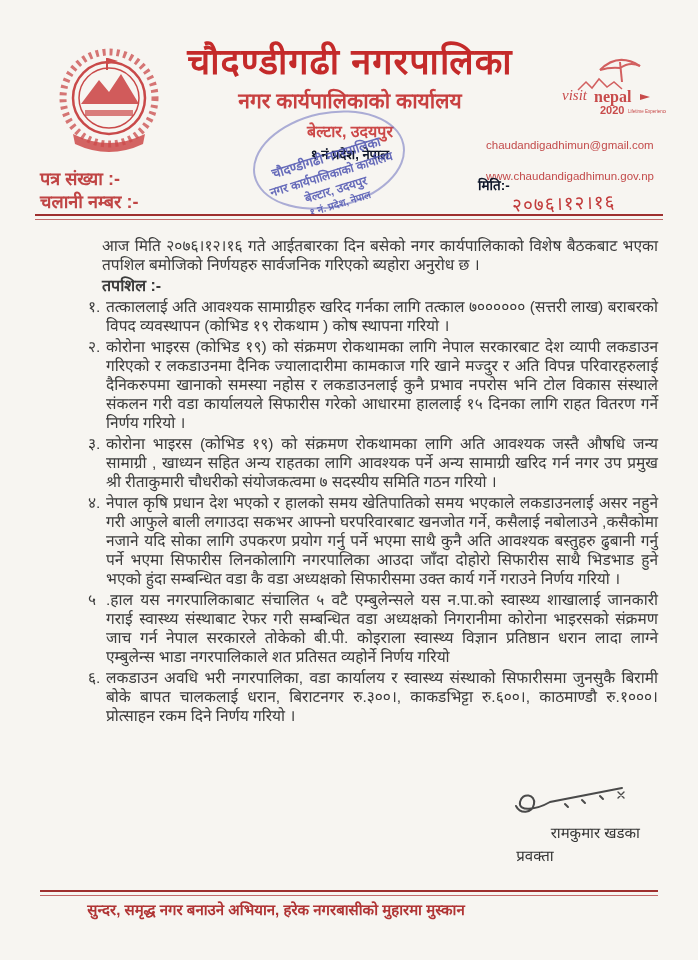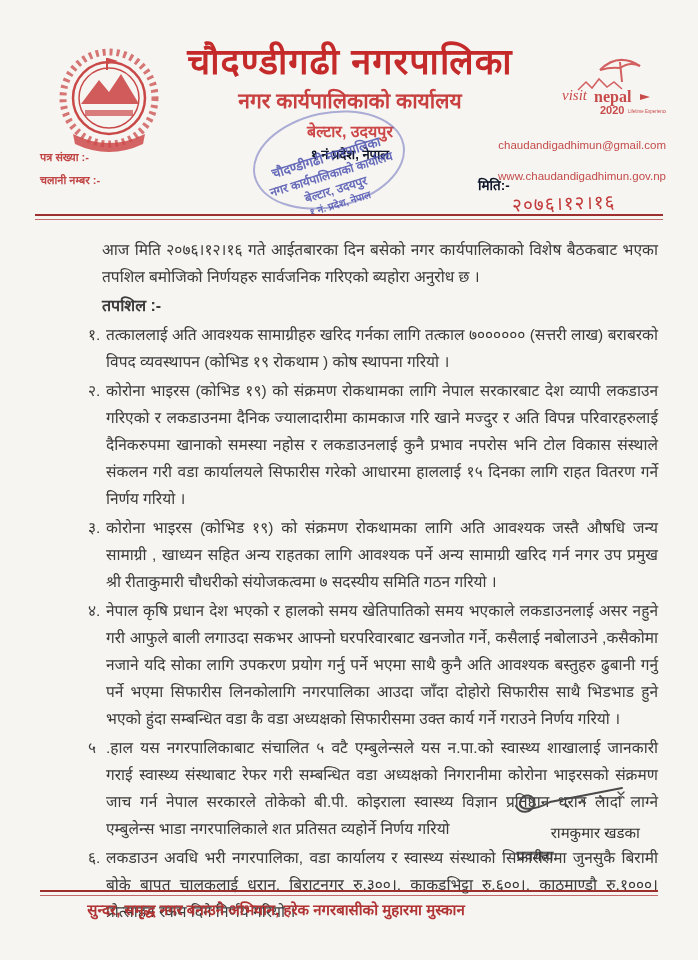--- a/index.html
+++ b/index.html
@@ -9,42 +9,42 @@
     font-family:"Liberation Sans","DejaVu Sans",sans-serif;
     color:#3d3d3d;
   }
   
   .emblem{position:absolute;left:57px;top:46px;}
   .head-center{position:absolute;left:150px;top:42px;width:400px;text-align:center;color:#c53030;}
   .title{font-size:36px;font-weight:bold;letter-spacing:1px;margin:0;line-height:1.1;color:#c42a2a;}
   .subtitle{font-size:21px;font-weight:bold;margin-top:4px;color:#c84040;}
   .addr1{font-size:16px;font-weight:bold;margin-top:6px;color:#cc4848;}
   .addr2{font-size:13px;font-weight:bold;margin-top:3px;color:#0f172a;}
-  .head-right{position:absolute;right:32px;top:56px;width:180px;text-align:right;color:#c53030;}
+  .head-right{position:absolute;right:32px;top:56px;width:180px;text-align:left;color:#c53030;}
   .vn-logo{display:block;margin:0 0 2px auto;}
   .phone{font-size:13px;font-weight:bold;color:#c04040;}
   .phone .ph-icon{font-size:15px;margin-right:3px;}
   .email,.website{font-size:11.5px;color:#c34b4b;margin-top:19px;}
   
-  .meta-left{position:absolute;left:40px;top:146px;font-size:11px;color:#c04545;font-weight:bold;line-height:23px;}
+  .meta-left{position:absolute;left:40px;top:168px;font-size:18px;color:#c04545;font-weight:bold;line-height:23px;}
   .date-label{position:absolute;left:478px;top:176px;font-size:13.5px;color:#0f172a;font-weight:bold;}
   .date-value{position:absolute;left:512px;top:190px;font-size:19px;color:#c23b3b;transform:rotate(-2deg);letter-spacing:1px;}
   
   .stamp-ring{position:absolute;left:252px;top:112px;width:150px;height:92px;border:2px solid rgba(78,84,180,.45);border-radius:50%;transform:rotate(-12deg);}
   .stamp{position:absolute;left:228px;top:148px;width:210px;text-align:center;transform:rotate(-17deg);color:rgba(78,84,176,.85);font-weight:bold;line-height:1.35;}
   .stamp .s1{font-size:13px;}
   .stamp .s2{font-size:12px;}
   .stamp .s3{font-size:12px;}
   .stamp .s4{font-size:10px;}
   
   .rule{position:absolute;left:35px;width:628px;height:3px;border-top:2px solid #9e2f2f;border-bottom:1px solid #c26a6a;}
   .rule.top{top:214px;}
   .rule.bottom{top:890px;left:40px;width:618px;}
   
-  .body{position:absolute;left:88px;top:236px;width:570px;font-size:15.5px;line-height:27px;color:#3b3b3b;}
+  .body{position:absolute;left:88px;top:236px;width:570px;font-size:15.5px;line-height:19px;color:#3b3b3b;}
   .intro{text-align:justify;padding-left:14px;margin:0;}
   .details-label{font-weight:bold;padding-left:14px;margin:2px 0 2px 0;font-size:16px;}
   .items{list-style:none;margin:0;padding:0;}
   .item{display:flex;margin:0 0 2px 0;}
   .item .num{flex:0 0 18px;}
   .item .txt{flex:1;text-align:justify;}
   
   .sig-block{position:absolute;left:430px;top:780px;width:210px;text-align:center;}
   .sig-svg{display:block;margin:0 0 0 80px;}
   .sig-name{font-size:15px;color:#333;margin-top:2px;text-align:right;}

